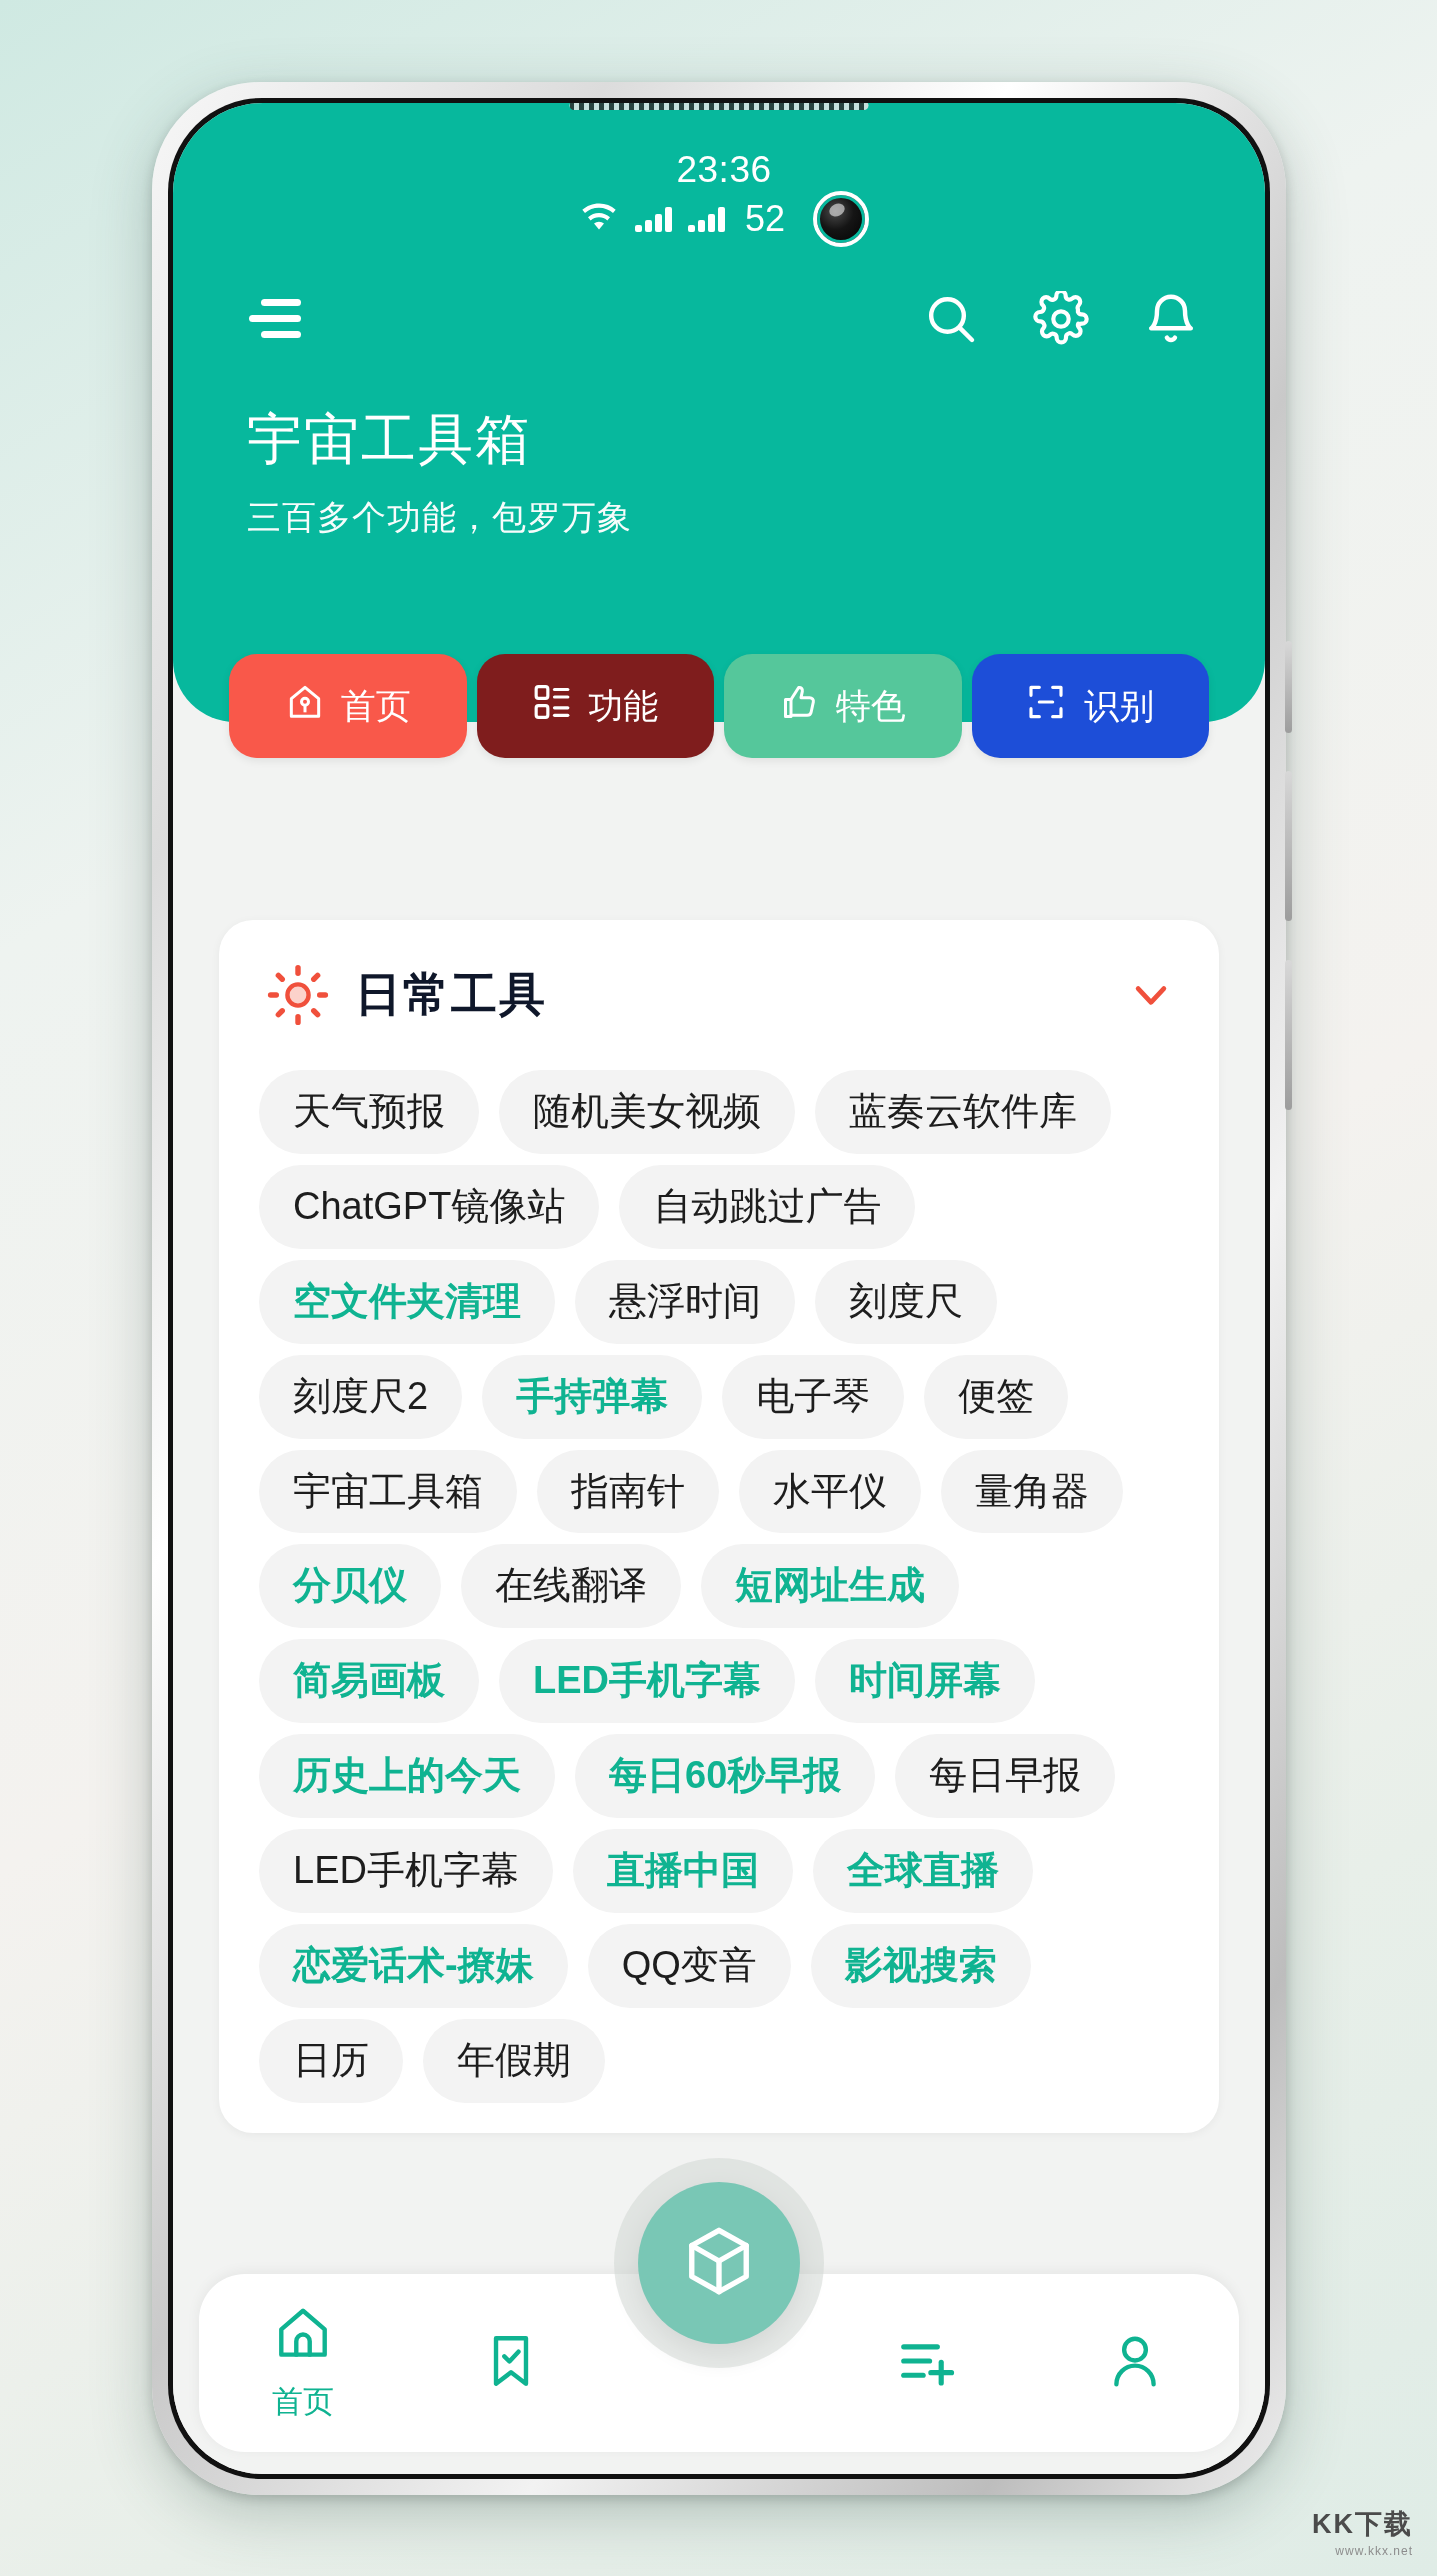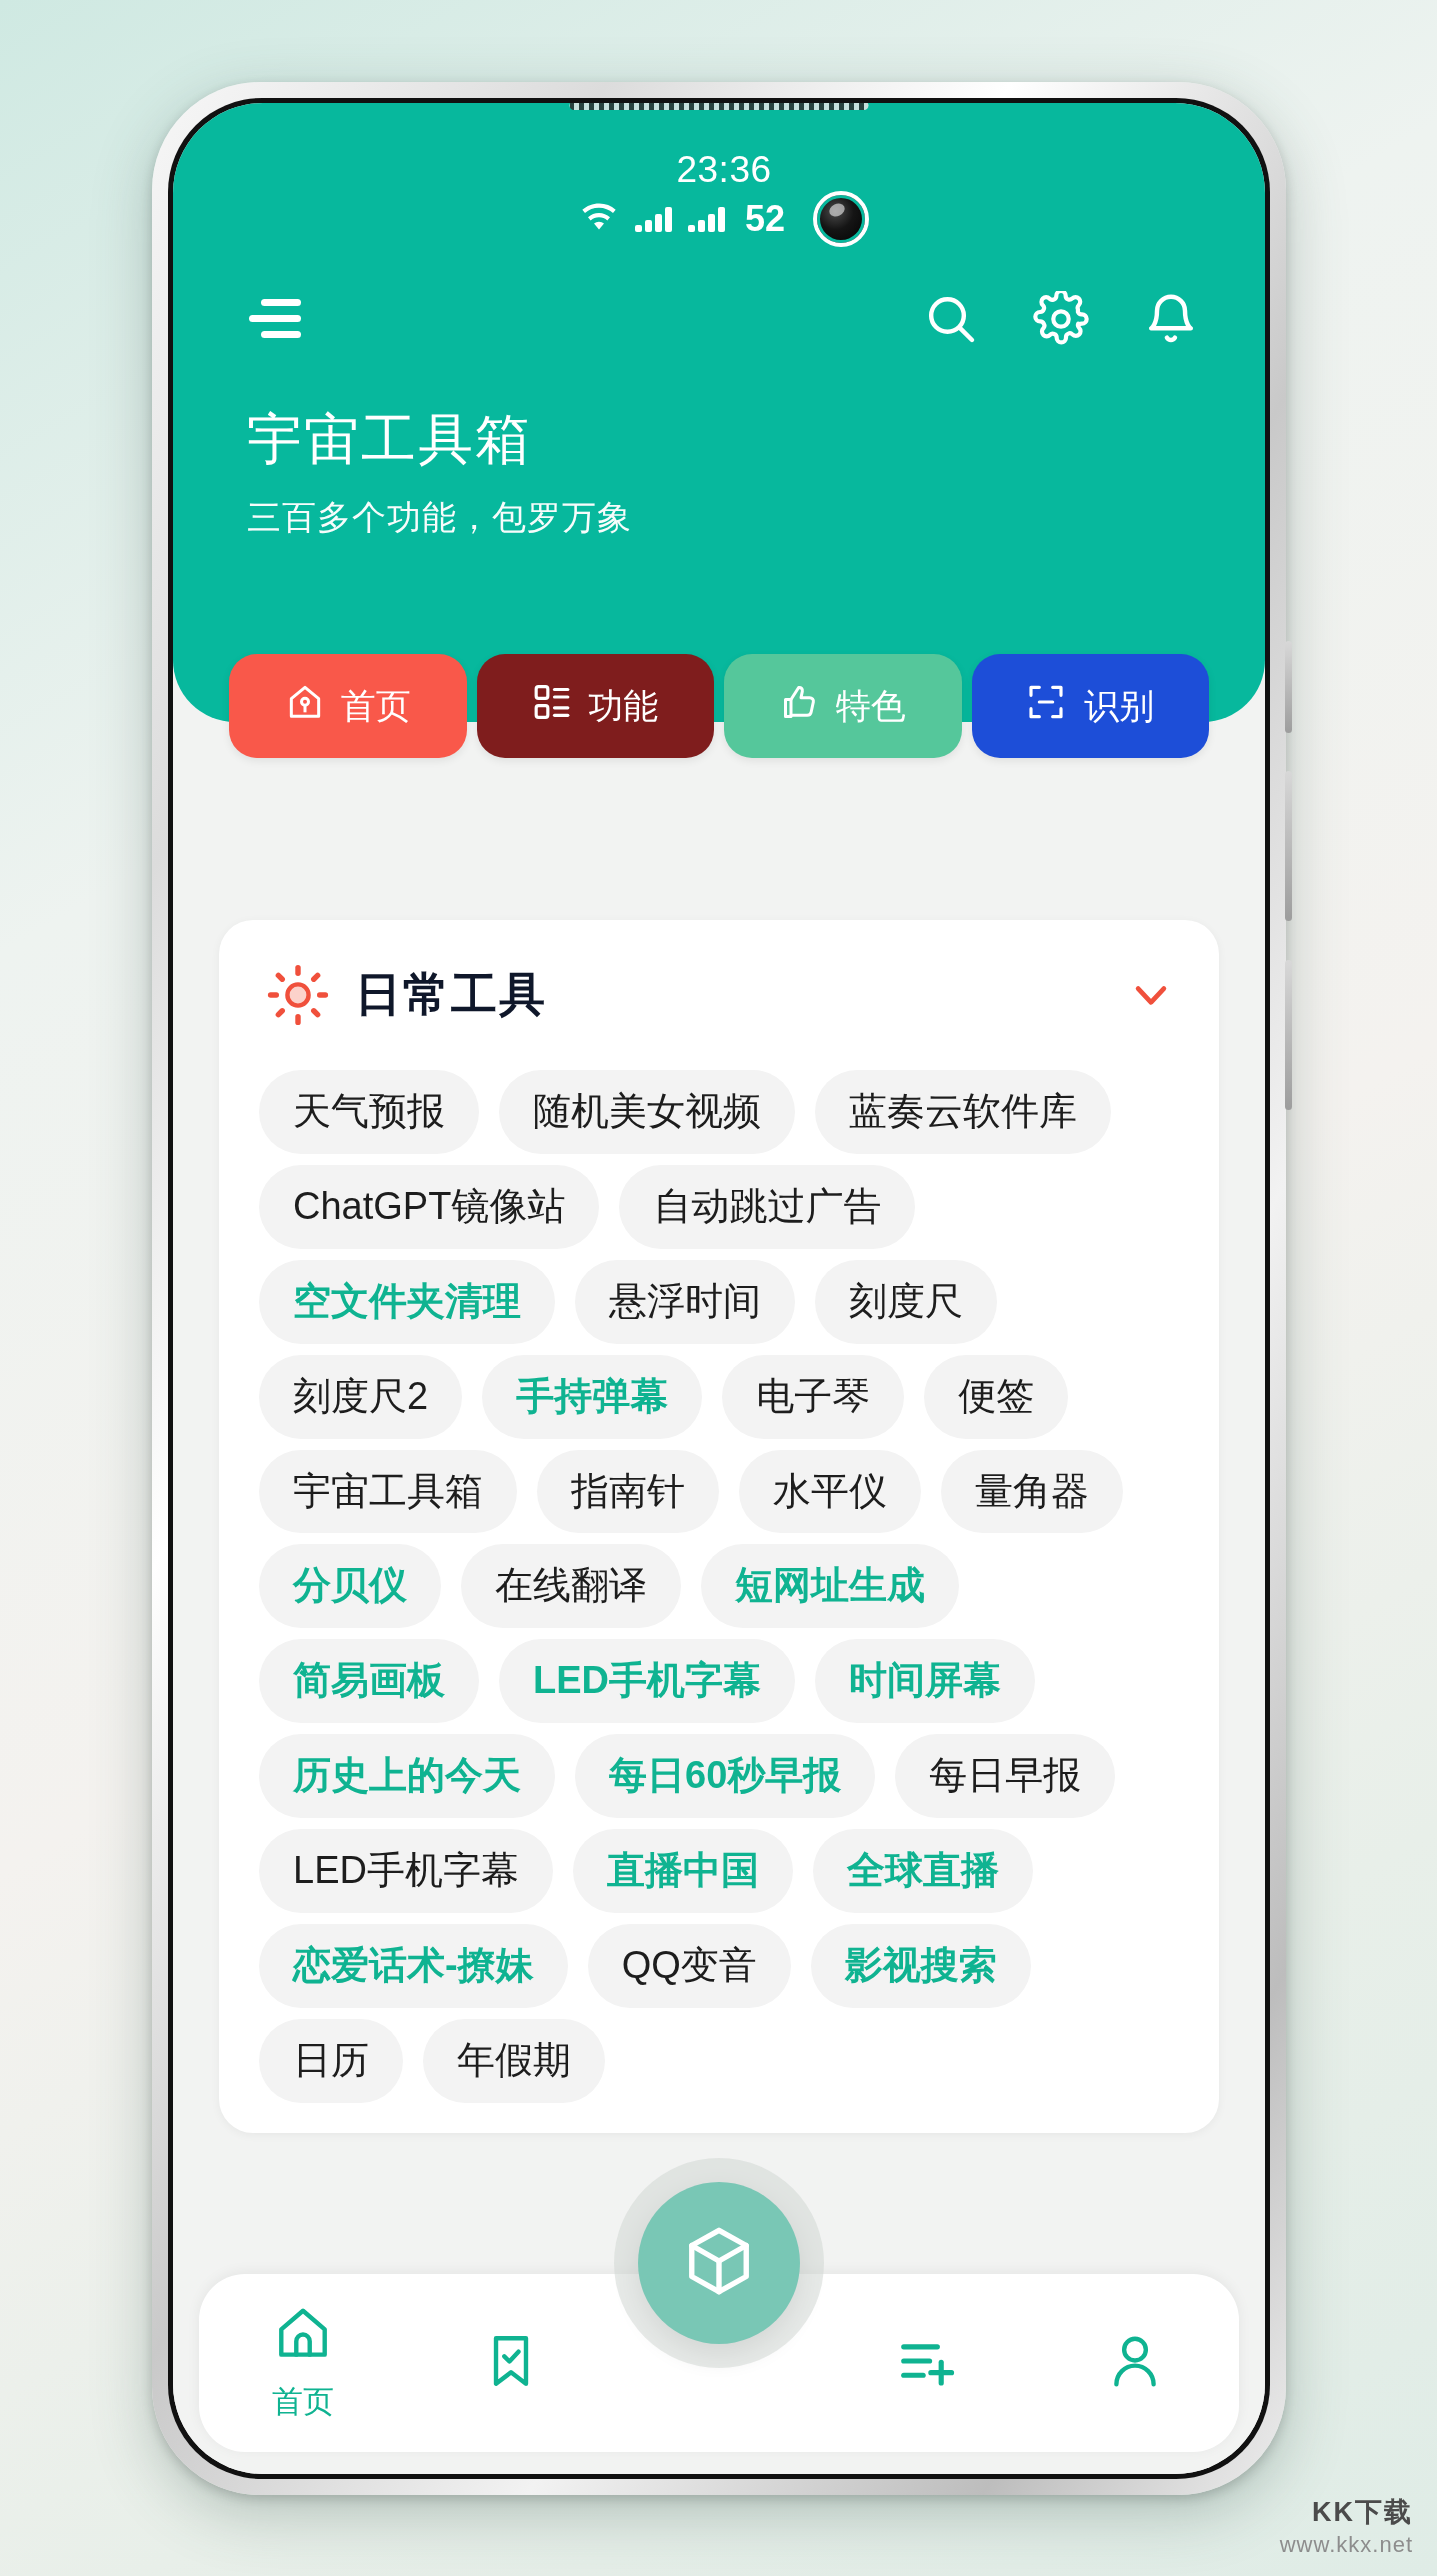--- a/index.html
+++ b/index.html
@@ -63,21 +63,21 @@
     padding: 0 0 20px 0;
     height: 619px;
   }
   #status-bar {
     display: flex; align-items: center; justify-content: space-between;
     padding: 46px 56px 0 66px;
     color: #fff;
     flex-direction: column;
   }
   #status-time { font-size: 37px; font-weight: 400; letter-spacing: 0.5px; }
-  #status-icons { display: flex; align-items: center; gap: 16px; font-weight: bold; }
+  #status-icons { display: flex; align-items: center; gap: 16px; }
   .sig-bars { display: flex; align-items: flex-end; gap: 3px; height: 26px; }
   .sig-bars i { display: block; width: 7px; background: #fff; border-radius: 2px; }
   .sig-bars i:nth-child(1){ height: 7px; }
   .sig-bars i:nth-child(2){ height: 12px; }
   .sig-bars i:nth-child(3){ height: 18px; }
   .sig-bars i:nth-child(4){ height: 25px; }
   #battery-text { font-size: 36px; margin-left: 4px; }
   #camera-punch {
     width: 56px; height: 56px; border-radius: 50%;
     margin-left: 12px;
@@ -194,21 +194,21 @@
     content: ""; position: absolute;
     width: 210px; height: 210px; border-radius: 50%;
     background: rgba(210,215,212,.55);
     z-index: -1;
   }
   #fab-button svg { width: 76px; height: 76px; }
 
   
   #watermark { position: absolute; right: 24px; bottom: 18px; text-align: right; }
   #watermark-main { font-size: 27px; color: #4b4b4b; letter-spacing: 2px; font-weight: bold; }
-  #watermark-sub { font-size: 22px; color: #8d8d8d; letter-spacing: 1px; margin-top: 2px; }
+  #watermark-sub { font-size: 12px; color: #8d8d8d; letter-spacing: 1px; margin-top: 2px; }
 </style>
 </head>
 <body>
 
 <div id="phone-frame">
   <div id="phone-inner-bezel">
     <div id="phone-screen">
 
       <div id="earpiece-speaker"></div>
 

